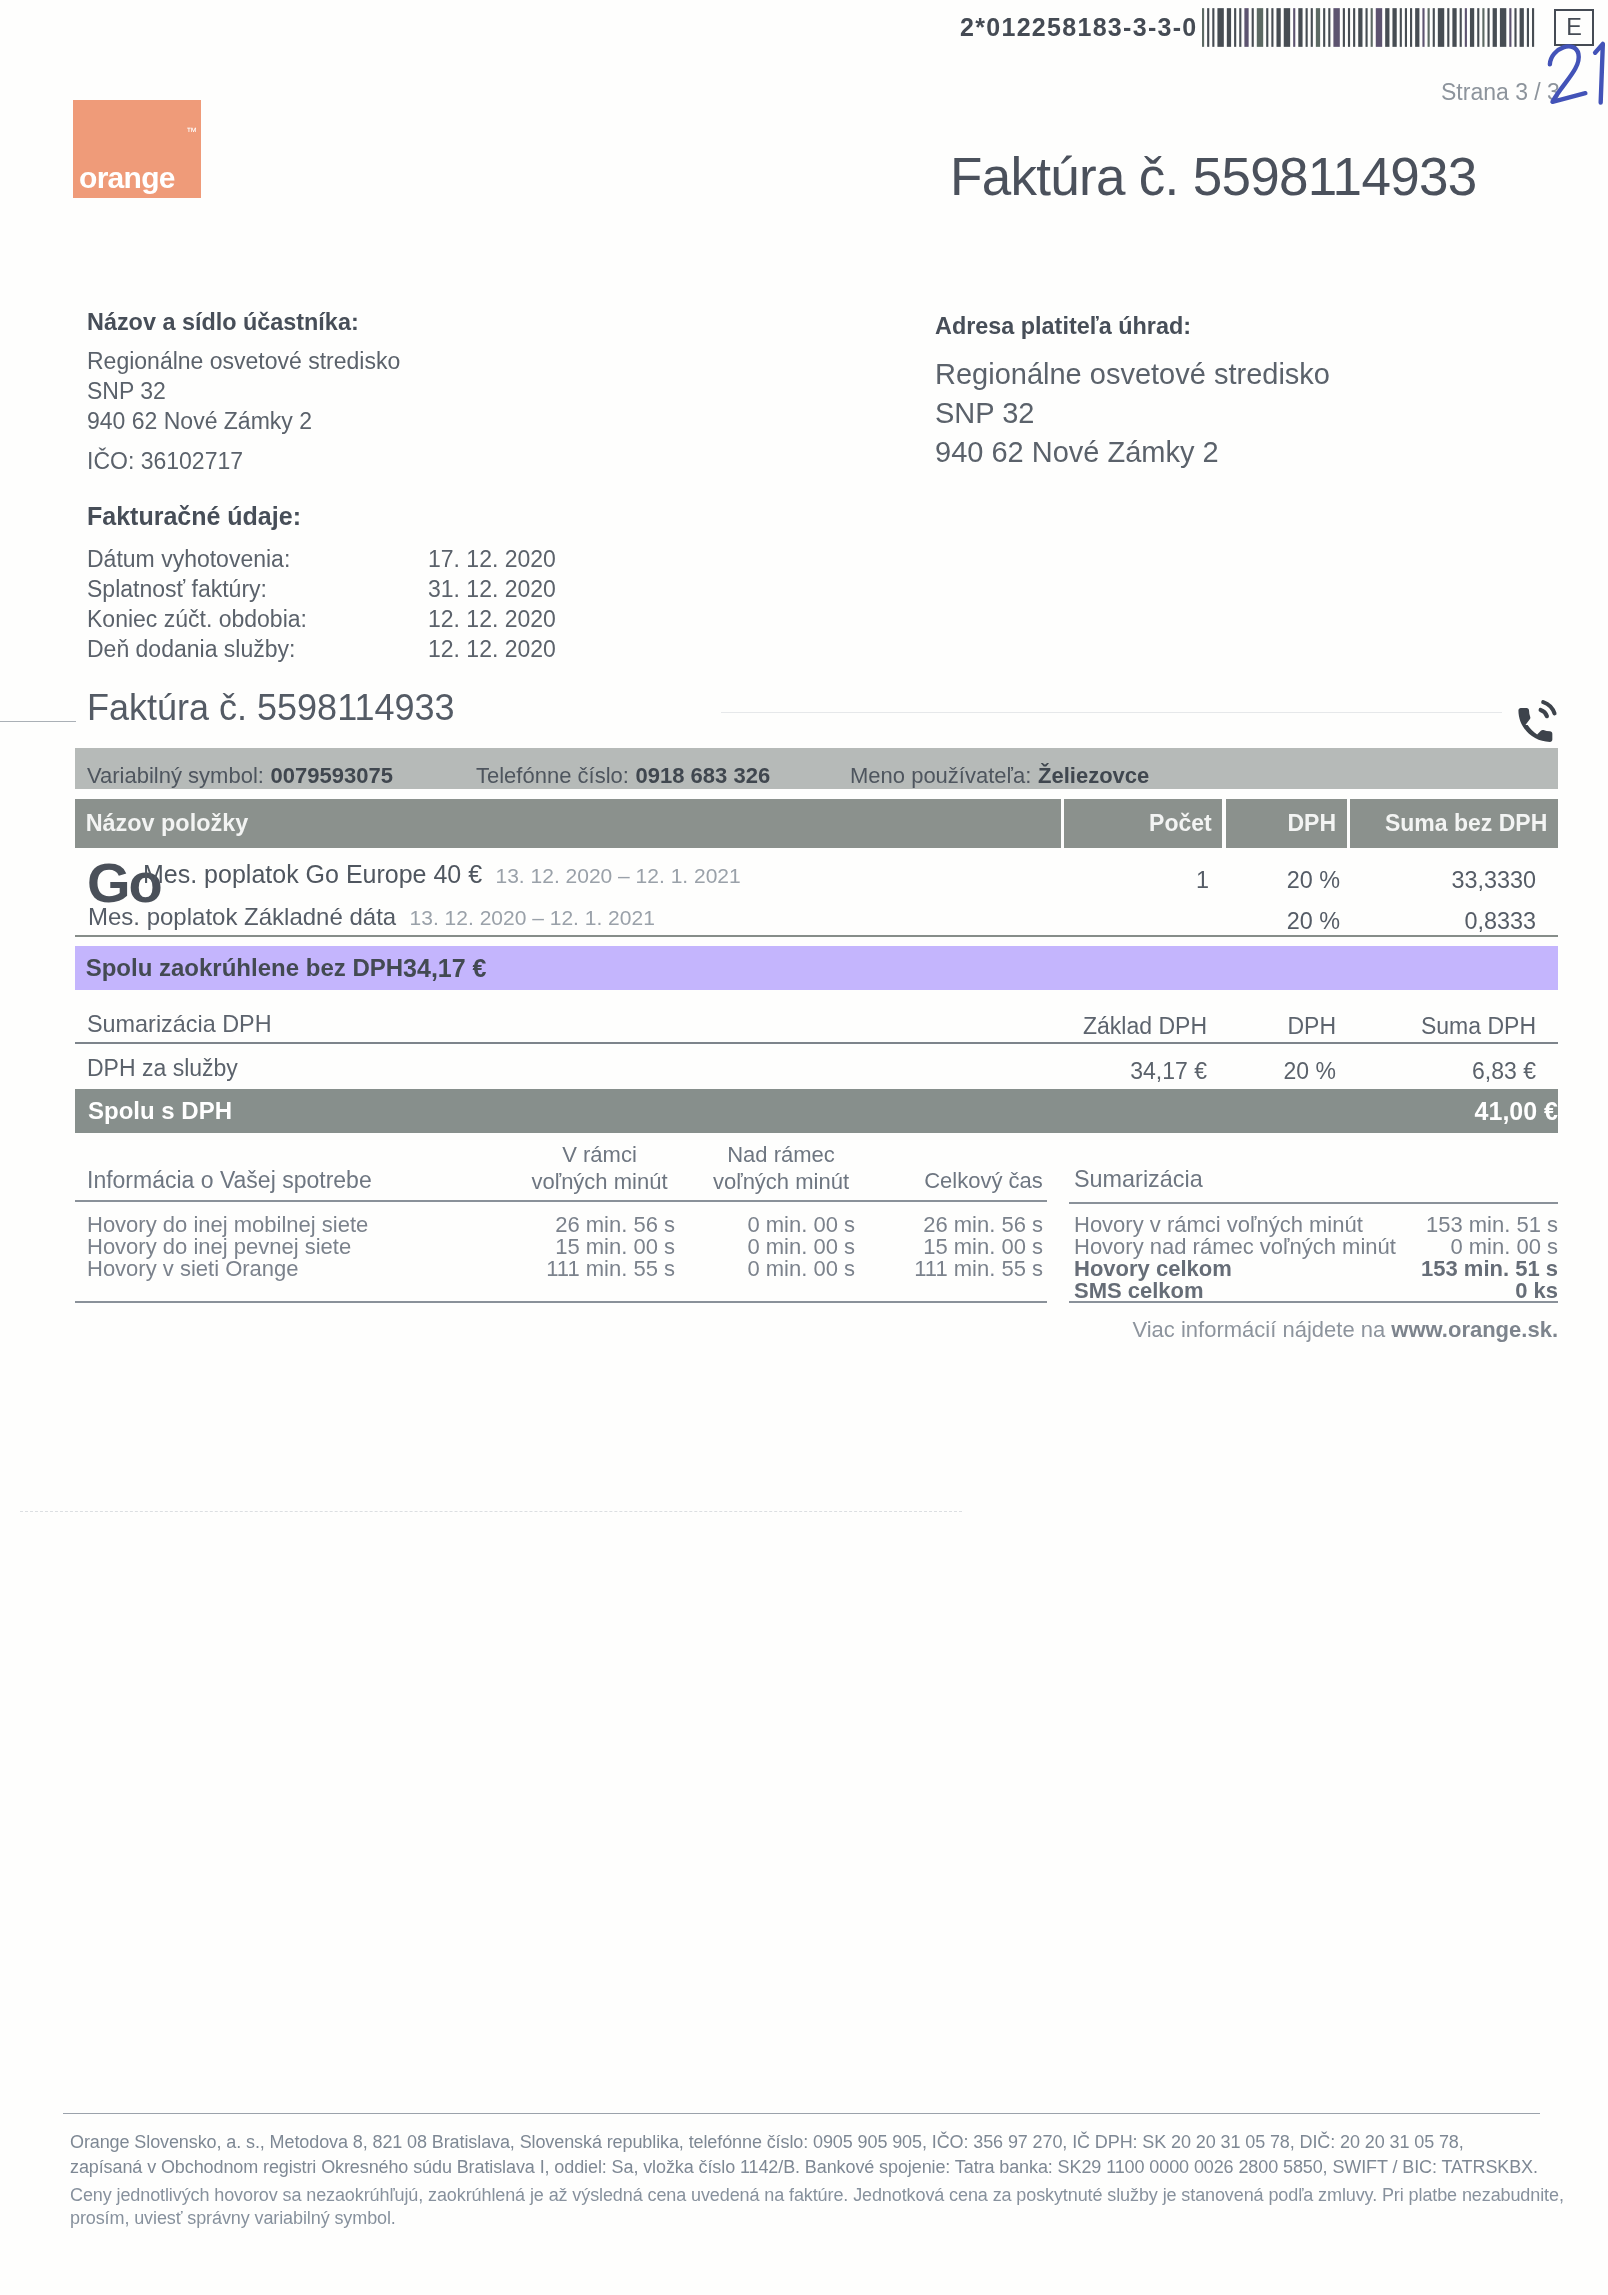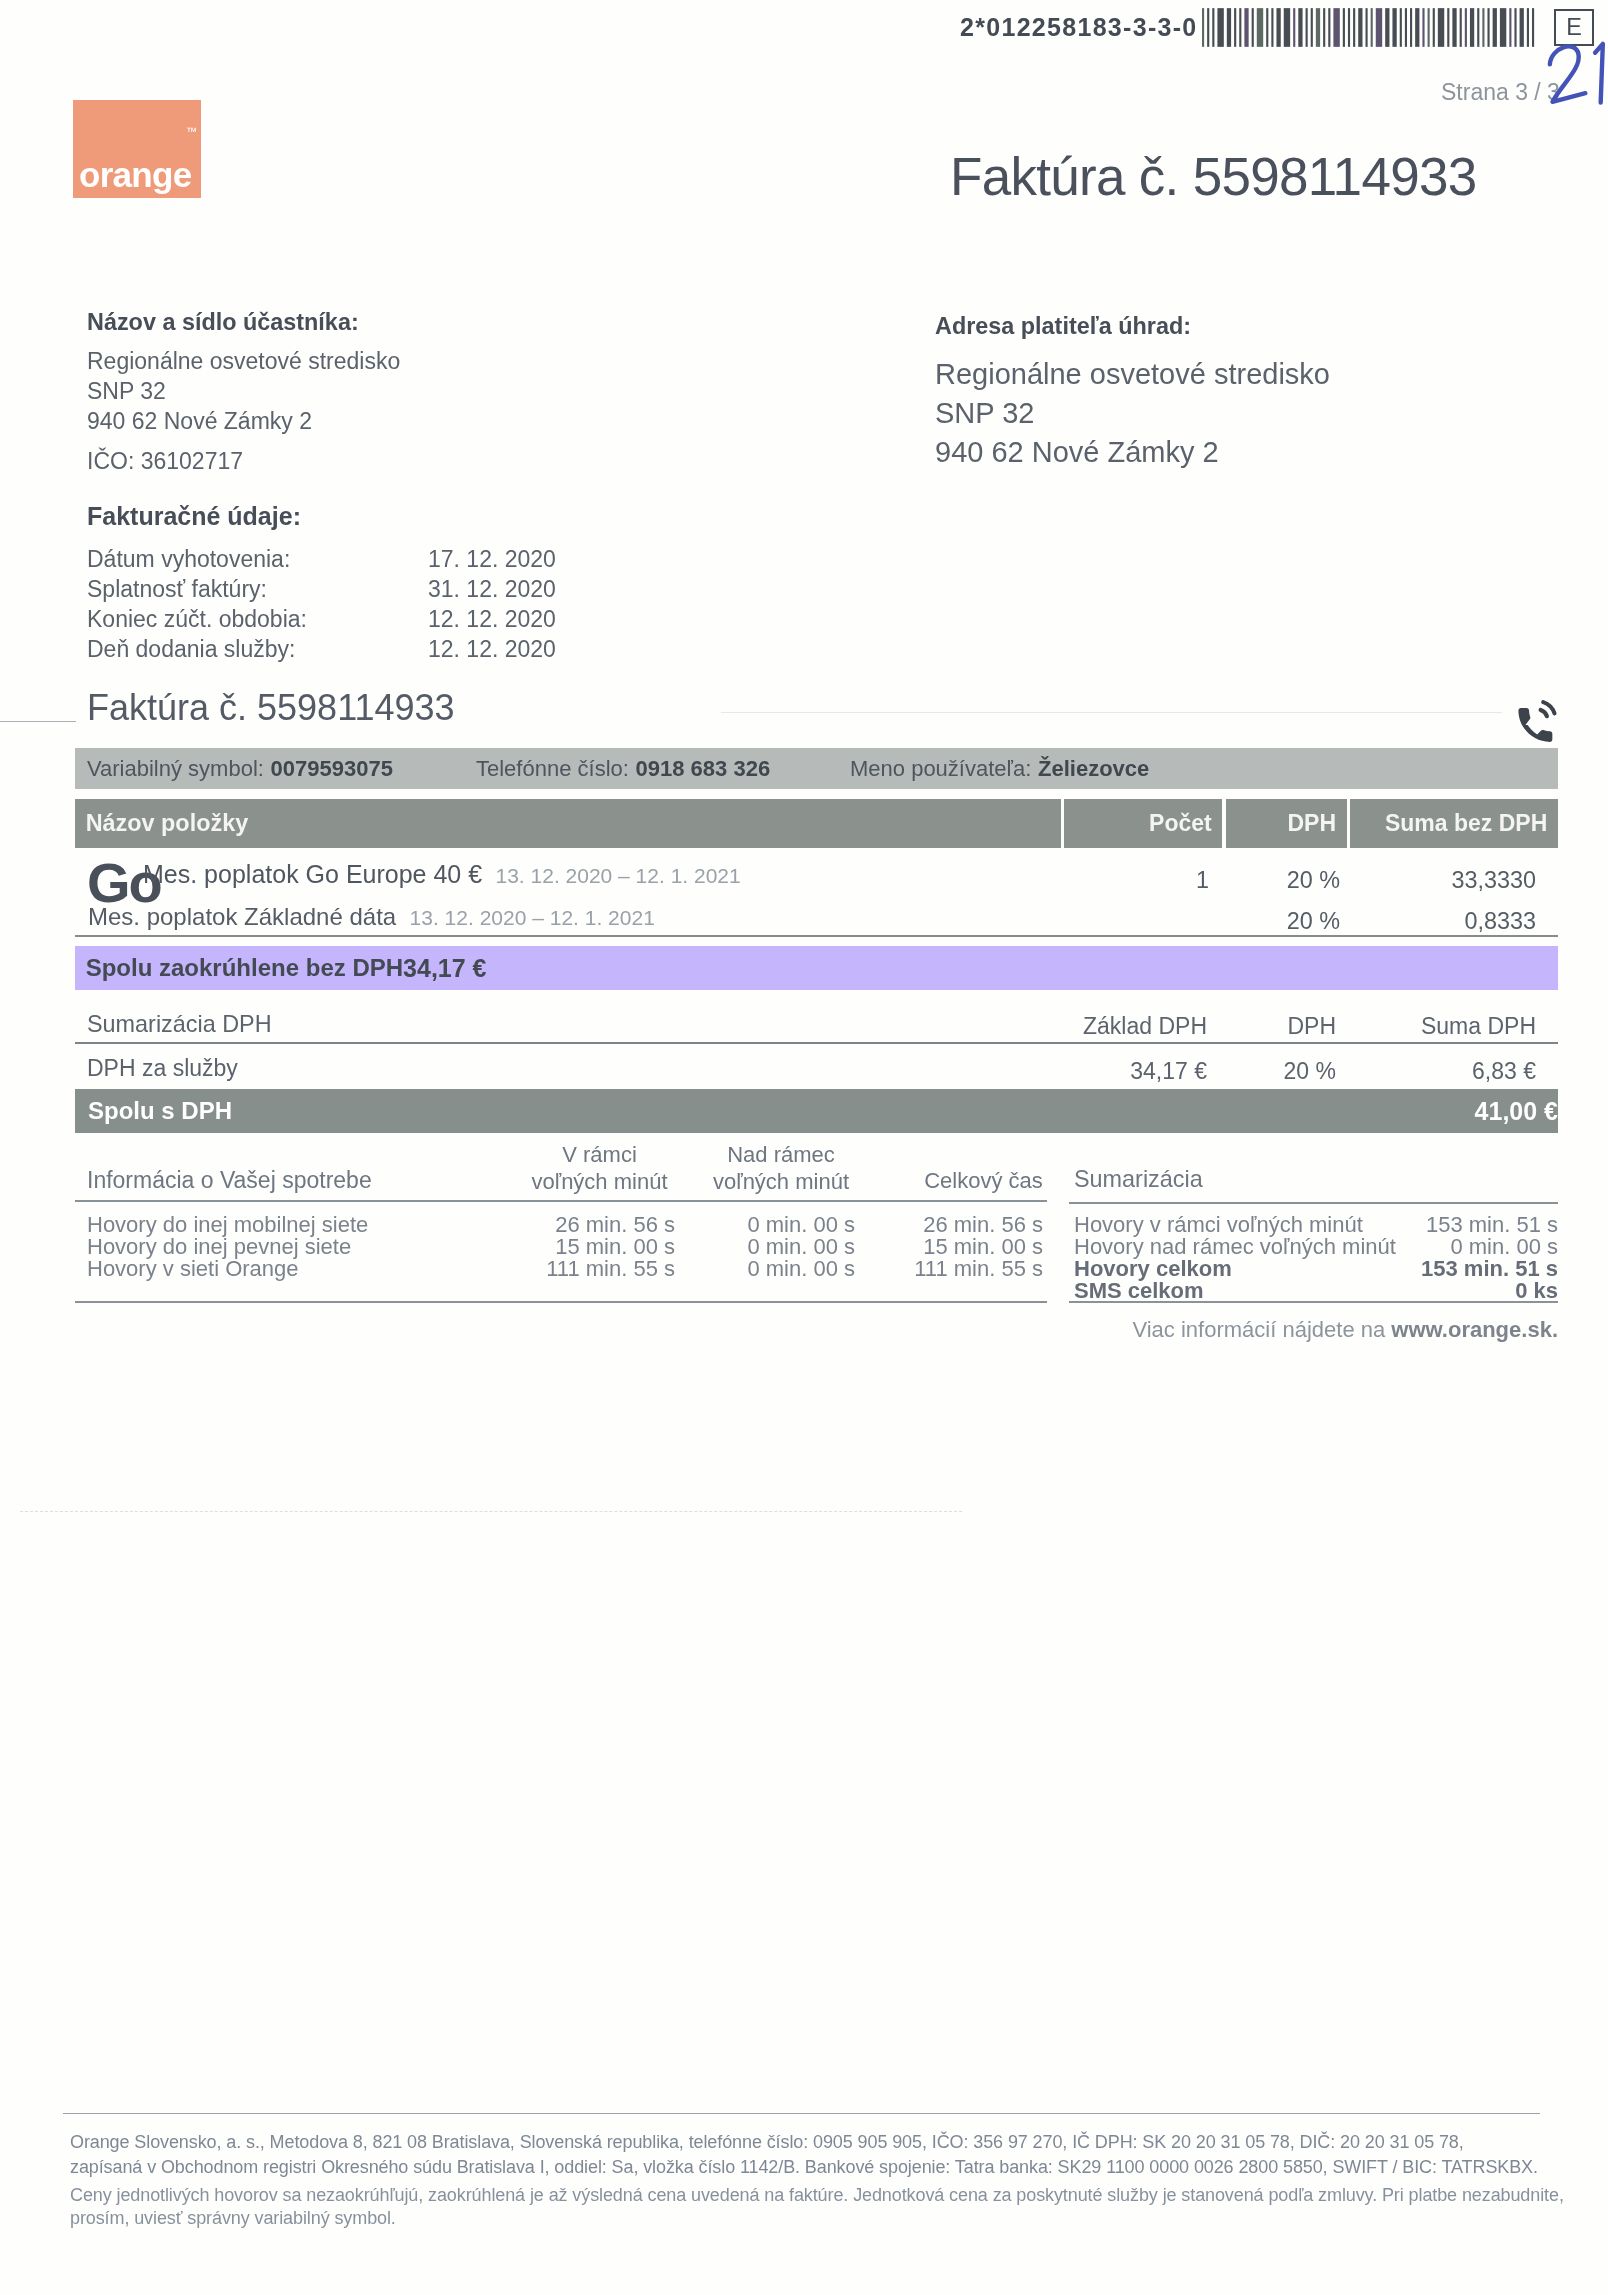--- a/index.html
+++ b/index.html
@@ -13,21 +13,21 @@
   
   .barcode-text{left:960px;top:13.4px;font-size:25px;font-weight:600;color:#454b54;letter-spacing:1.3px;}
   .barcode-svg{left:1202px;top:8px;}
   .e-box{left:1554px;top:9.4px;width:36px;height:33px;border:2px solid #454b54;
          display:flex;align-items:center;justify-content:center;font-size:23.4px;color:#454b54;}
   .page-label{left:1441px;top:79px;font-size:23px;color:#8d949c;}
   .handwriting{left:1544px;top:27px;transform:rotate(-4deg);}
 
   
   .logo{left:73px;top:100px;width:128px;height:98px;background:#ef9b79;}
-  .logo-word{position:absolute;left:6px;bottom:2.7px;color:#ffffff;font-size:35px;font-weight:bold;letter-spacing:-0.7px;}
+  .logo-word{position:absolute;left:6px;bottom:2.7px;color:#ffffff;font-size:30px;font-weight:bold;letter-spacing:-0.7px;}
   .logo-tm{position:absolute;right:4px;top:25px;color:#fff;font-size:10.7px;}
 
   .invoice-title{left:950px;top:146px;font-size:53px;color:#4b515c;letter-spacing:-0.7px;}
 
   
   .addr-heading{font-size:23.4px;font-weight:bold;color:#474e58;margin:0 0 9.4px 0;}
   .subscriber{left:87px;top:307px;font-size:23px;line-height:30px;color:#5b626b;color:#5b626b;}
   .subscriber .ico-line{margin-top:10px;}
   .payer{left:935px;top:307px;font-size:29px;line-height:39px;color:#5b626b;}
 
@@ -37,21 +37,21 @@
   .bi-row{font-size:23px;line-height:30px;color:#5b626b;display:flex;}
   .bi-row .lbl{width:341px;}
 
   
   .sec-heading{left:87px;top:687px;font-size:36px;color:#545b65;}
   .edge-rule{left:0;top:721px;width:76px;height:1.3px;background:#aab0b6;}
   .streak{left:721px;top:712px;width:781px;height:1.3px;background:#e6e8ea;}
   .phone-icon{left:1509px;top:695px;}
 
   .meta-bar{left:75px;top:748px;width:1483px;height:41px;background:#b6bab8;}
-  .meta-item{position:absolute;top:0;height:41px;display:flex;align-items:center;font-size:22px;color:#4e555e;white-space:nowrap;}
+  .meta-item{position:absolute;top:0;height:41px;display:flex;align-items:flex-end;font-size:22px;color:#4e555e;white-space:nowrap;}
   .meta-item b{color:#40474f;margin-left:6.7px;}
   .meta-vs{left:12px;} .meta-phone{left:401px;} .meta-user{left:775px;}
 
   .items-header{left:75px;top:799px;width:1483px;height:49px;background:#8b918d;display:flex;color:#f3f4f3;font-weight:bold;font-size:23px;}
   .ih-name{flex:1;display:flex;align-items:center;padding-left:10.7px;font-size:23.4px;}
   .ih-sep{width:3.3px;background:#fdfdfd;height:100%;}
   .ih-col{display:flex;align-items:center;justify-content:flex-end;padding-right:10.7px;box-sizing:border-box;}
   .ih-count{width:158px;} .ih-vat{width:121px;} .ih-sum{width:208px;}
 
   .go-logo{left:87px;top:855px;font-size:56px;font-weight:bold;color:#4a5059;letter-spacing:-2px;line-height:56px;}

